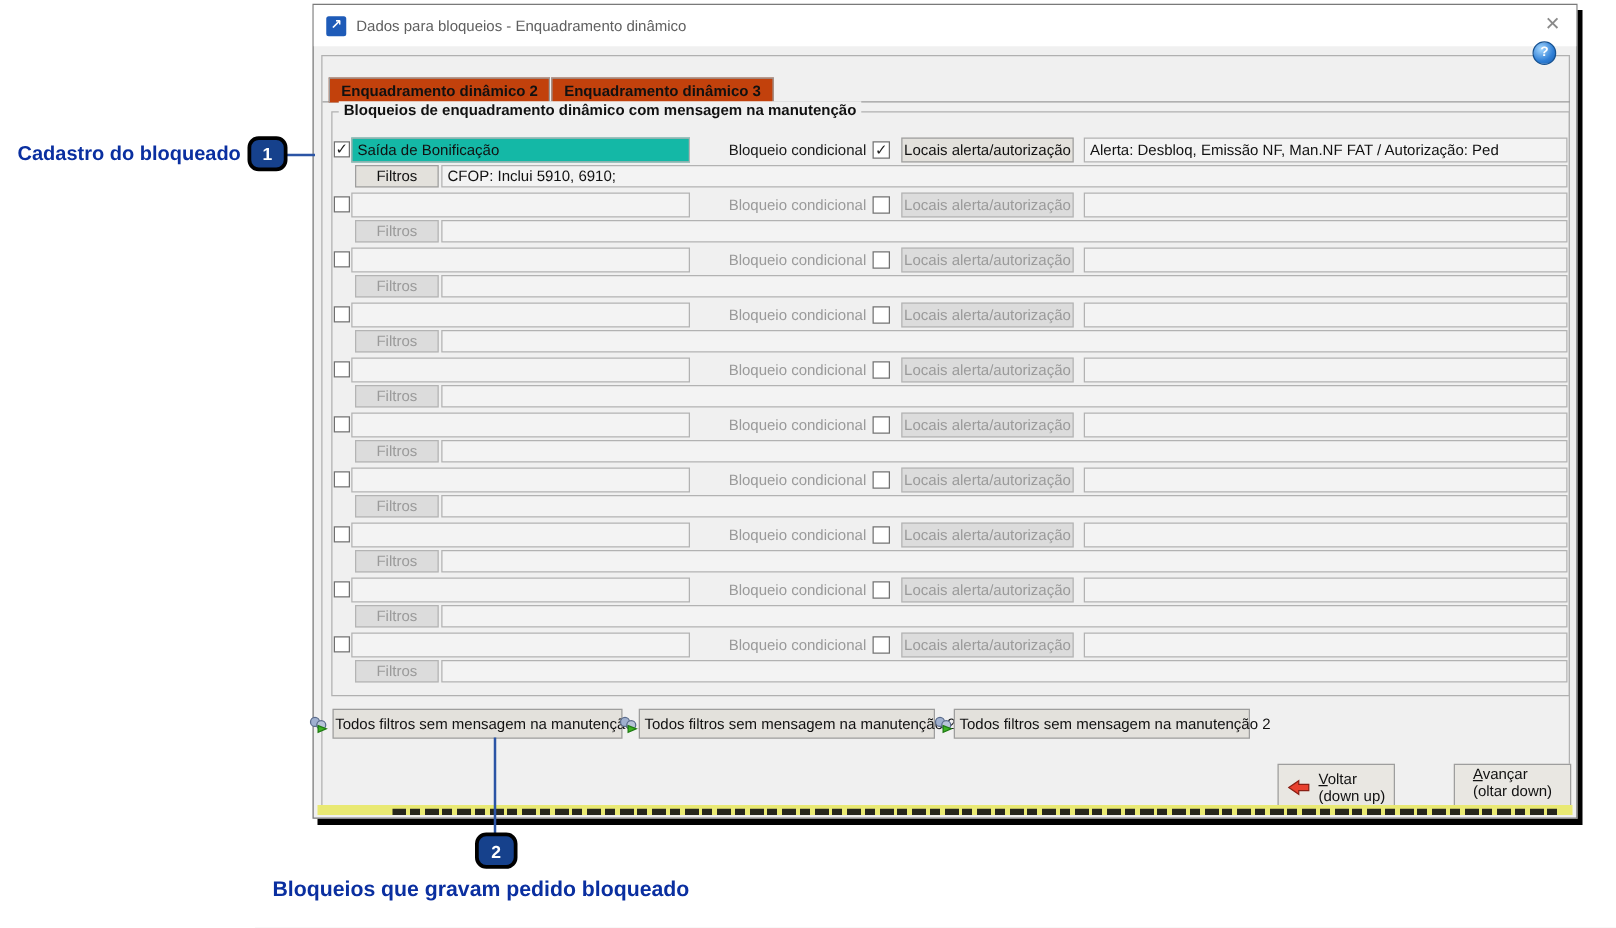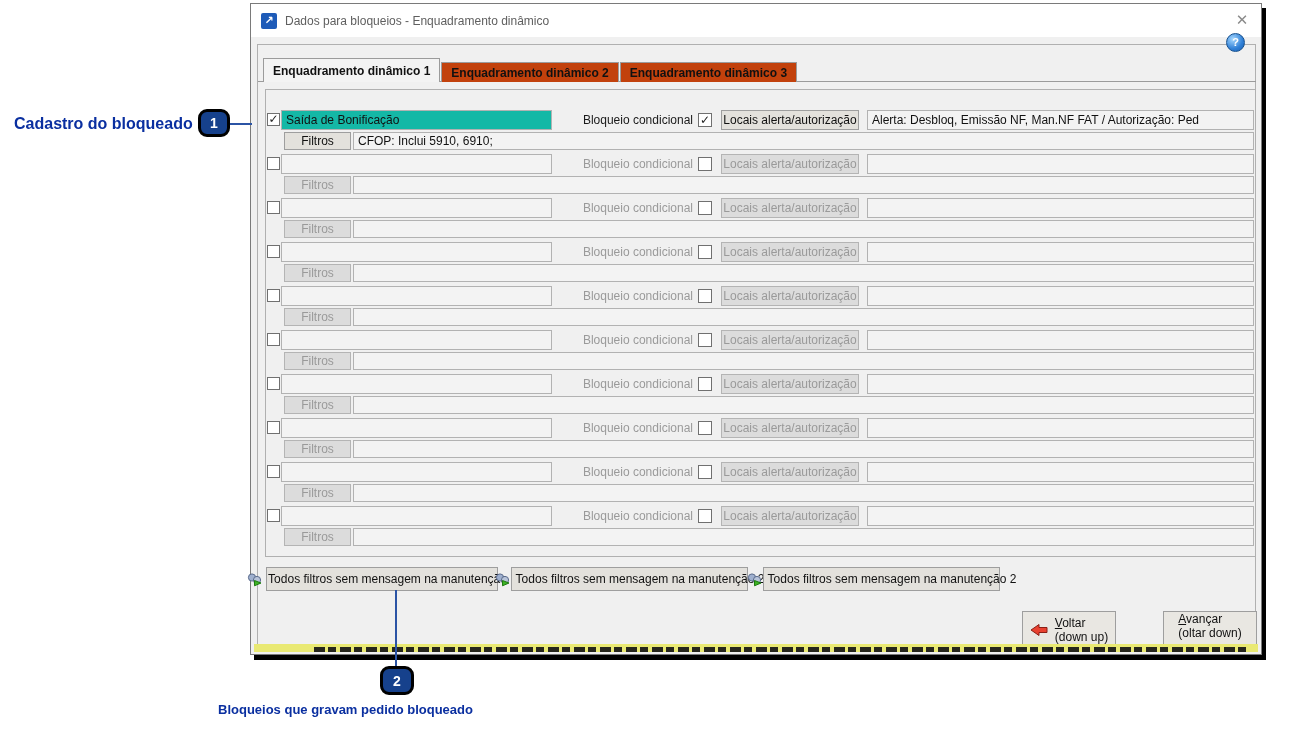--- a/index.html
+++ b/index.html
@@ -50,40 +50,40 @@
 </style>
 </head>
 <body>
 
 <div class="ann" style="left:14px;top:115px;font-size:16px;">Cadastro do bloqueado</div>
 <div class="conn" style="left:228px;top:123px;width:24px;height:2px;"></div>
 <div class="badge" style="left:198px;top:109px;width:26px;height:22px;">1</div>
 
 <div class="conn" style="left:395px;top:590px;width:2px;height:77px;"></div>
 <div class="badge" style="left:380px;top:666px;width:28px;height:23px;">2</div>
-<div class="ann" style="left:218px;top:702px;font-size:13px;">Bloqueios que gravam pedido bloqueado</div>
+<div class="ann" style="left:218px;top:702px;font-size:17px;">Bloqueios que gravam pedido bloqueado</div>
 
 <div class="dialog">
   <div class="titlebar">
     <div class="appicon">↗</div>
     <div class="title">Dados para bloqueios - Enquadramento dinâmico</div>
     <div class="closex">✕</div>
   </div>
 
   <div class="panel"></div>
   <div class="helpicon">?</div>
 
   <div class="tabline"></div>
   <div class="tabbar">
-    <div class="tab active">Enquadramento dinâmico 1</div>
     <div class="tab">Enquadramento dinâmico 2</div>
     <div class="tab">Enquadramento dinâmico 3</div>
   </div>
 
   <div class="groupbox"></div>
+  <div class="grouplabel">Bloqueios de enquadramento dinâmico com mensagem na manutenção</div>
 
   <div id="rows">
       <div class="cb" style="left: 16px; top: 109px;">✓</div>
       <div class="field yellow" style="left: 30px; top: 106px; width: 271px; height: 20px; line-height: 18px;">Saída de Bonificação</div>
       <div class="condlabel" style="left: 330px; top: 109px; width: 112px;">Bloqueio condicional</div>
       <div class="cb" style="left: 447px; top: 109px; width: 14px; height: 14px; line-height: 12px;">✓</div>
       <div class="btn" style="left: 470px; top: 106px; width: 138px; height: 20px;">Locais alerta/autorização</div>
       <div class="field" style="left: 616px; top: 106px; width: 387px; height: 20px;">Alerta: Desbloq, Emissão NF, Man.NF FAT / Autorização: Ped</div>
       <div class="btn" style="left: 33px; top: 128px; width: 67px; height: 18px;">Filtros</div>
       <div class="field" style="left: 102px; top: 128px; width: 901px; height: 18px; line-height: 16px;">CFOP: Inclui 5910, 6910;</div>

